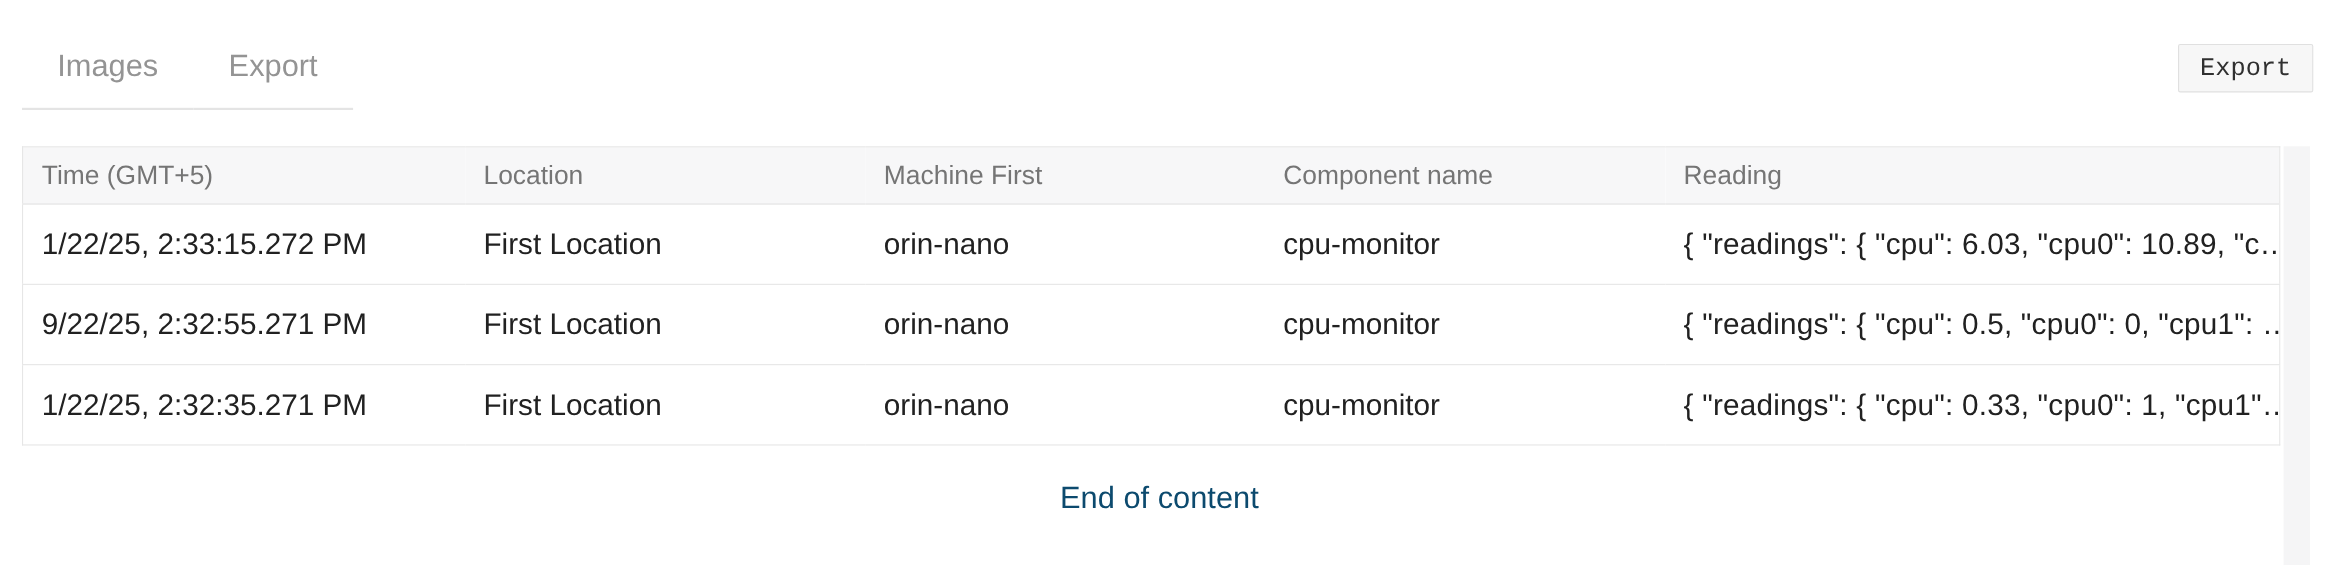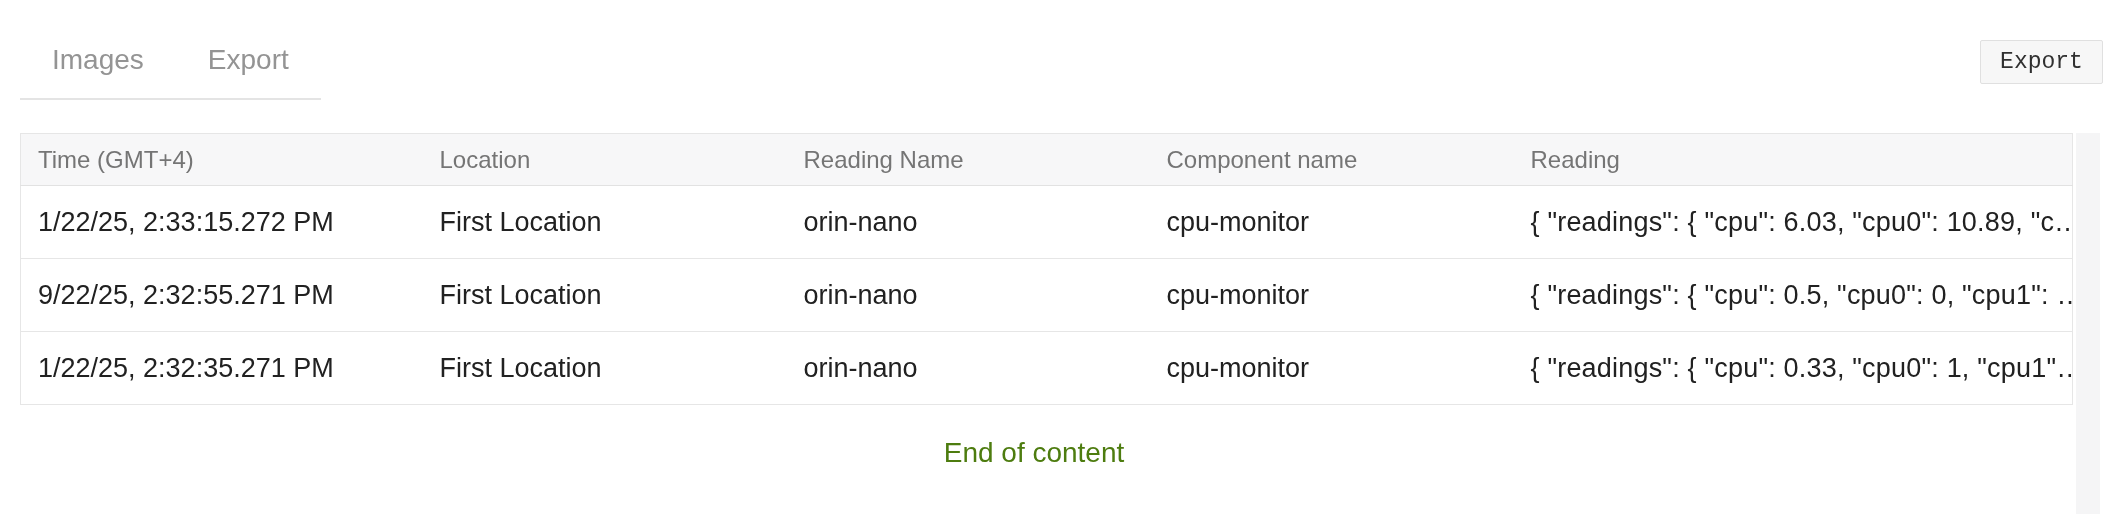--- a/index.html
+++ b/index.html
@@ -79,25 +79,25 @@
 
   
   .scroll-strip {
     position:absolute; left:2076px; top:133px;
     width:24px; height:381px;
     background:#f5f5f6;
   }
 
   
   .end-of-content {
-    position:absolute; left:8px; top:437px;
+    position:absolute; left:28px; top:437px;
     width:2052px;
     text-align:center;
     font-size:28px;
-    color:#4d7c0f;
+    color:#0c4a6e;
   }
 </style>
 </head>
 <body>
 
 <div class="page">
 
   <nav class="tabs">
     <div class="tab">Images</div>
     <div class="tab">Export</div>
@@ -108,23 +108,23 @@
   <table class="data-table">
     <colgroup>
       <col style="width:402px">
       <col style="width:364px">
       <col style="width:363px">
       <col style="width:364px">
       <col style="width:559px">
     </colgroup>
     <thead>
       <tr>
-        <th>Time (GMT+4)</th>
+        <th>Time (GMT+5)</th>
         <th>Location</th>
-        <th>Reading Name</th>
+        <th>Machine First</th>
         <th>Component name</th>
         <th>Reading</th>
       </tr>
     </thead>
     <tbody>
       <tr>
         <td>1/22/25, 2:33:15.272 PM</td>
         <td>First Location</td>
         <td>orin-nano</td>
         <td>cpu-monitor</td>

